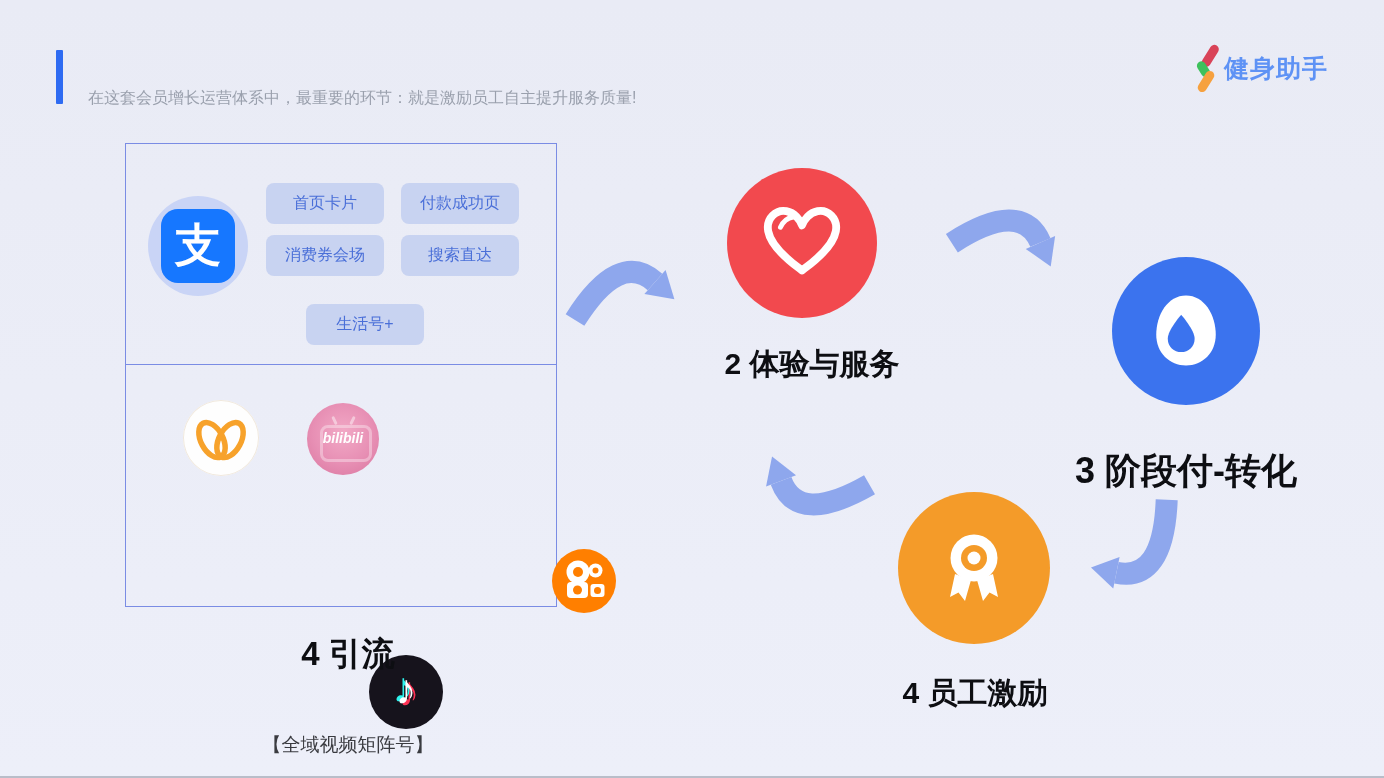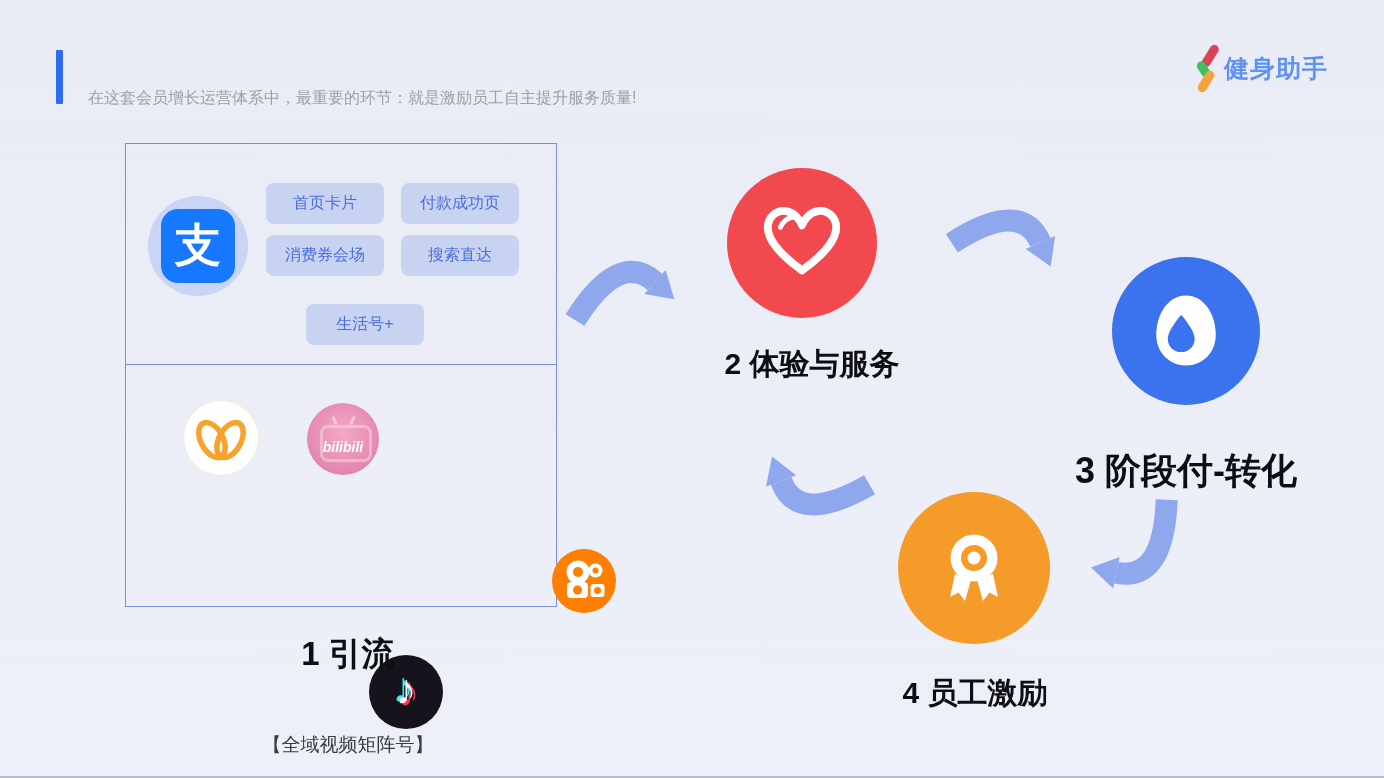--- a/index.html
+++ b/index.html
@@ -31,21 +31,21 @@
   .chip.c5{left:140px;top:160px;margin-left:40px;}
 
   
   .app{position:absolute;border-radius:50%;}
   .app-wechat{left:57px;top:256px;width:76px;height:76px;background:#FEFEFE;box-shadow:0 0 0 1px #f0e8dd inset;}
   .app-bili{left:181px;top:259px;width:72px;height:72px;background:radial-gradient(circle at 50% 42%,#F2A9C6 0%,#E78FB4 55%,#D9759E 100%);overflow:hidden;}
   .bili-tv{position:absolute;left:13px;top:22px;width:46px;height:31px;border:3px solid rgba(255,255,255,0.35);border-radius:8px;}
   .bili-ant-l,.bili-ant-r{position:absolute;width:3px;height:9px;background:rgba(255,255,255,0.45);border-radius:2px;top:13px;}
   .bili-ant-l{left:26px;transform:rotate(-25deg);}
   .bili-ant-r{left:44px;transform:rotate(25deg);}
-  .bili-word{position:absolute;left:0;right:0;top:36px;text-align:center;color:#fff;font-size:14px;font-weight:800;font-style:italic;letter-spacing:0;}
+  .bili-word{position:absolute;left:0;right:0;top:27px;text-align:center;color:#fff;font-size:14px;font-weight:800;font-style:italic;letter-spacing:0;}
   .app-ks{left:426px;top:405px;width:64px;height:64px;background:#FF7F00;}
   .app-douyin{left:243px;top:511px;width:74px;height:74px;background:#16131C;display:flex;align-items:center;justify-content:center;}
   .douyin-note{color:#fff;font-size:42px;font-weight:700;line-height:1;text-shadow:-3px -2px 0 #2EF4EE,3px 2px 0 #FD3254;transform:translateY(-2px);}
   .app-xhs{left:366px;top:513px;width:70px;height:70px;background:#F23A3A;display:flex;align-items:center;justify-content:center;}
   .xhs-word{color:#fff;font-size:17px;font-weight:800;white-space:nowrap;}
 
   
   .step-label{position:absolute;text-align:center;color:#0D0E12;font-weight:800;white-space:nowrap;}
   .label-1{left:228px;top:632px;width:240px;font-size:33px;}
   .label-2{left:662px;top:344px;width:300px;font-size:30px;}
@@ -126,21 +126,21 @@
           <circle cx="45.5" cy="41.5" r="3.5" fill="#FF7F00"></circle>
       </svg>
     </div>
 
     <div class="app app-douyin">
       <span class="douyin-note">♪</span>
     </div>
 
   </div>
 
-  <div class="step-label label-1">1 引流</div>
+  <div class="step-label label-1">4 引流</div>
   <div class="sub-text sub-2">【全域视频矩阵号】</div>
   <div class="step-label label-2">2 体验与服务</div>
   <div class="step-label label-3">3 阶段付-转化</div>
   <div class="step-label label-4">4 员工激励</div>
 
   <div class="node node-heart">
     <svg width="98" height="98" viewBox="0 0 100 100">
       <path d="M50,78 C47,75.5 19,57 15.5,38 C13,24.5 24,15.5 34,17.5 C42.5,19.2 48,26 50,32 C52,26 57.5,19.2 66,17.5 C76,15.5 87,24.5 84.5,38 C81,57 53,75.5 50,78 Z" fill="none" stroke="#fff" stroke-width="8" stroke-linejoin="round"></path>
       <path d="M28,34 Q32,25 41,23.5" fill="none" stroke="#fff" stroke-width="5" stroke-linecap="round"></path>
     </svg>

